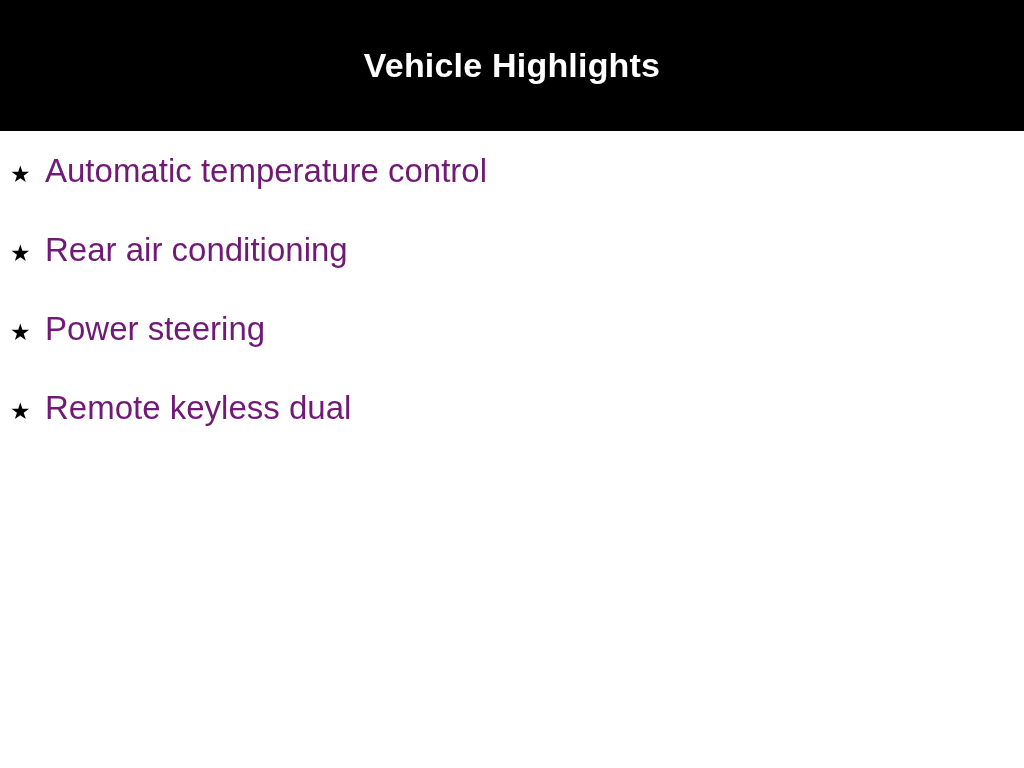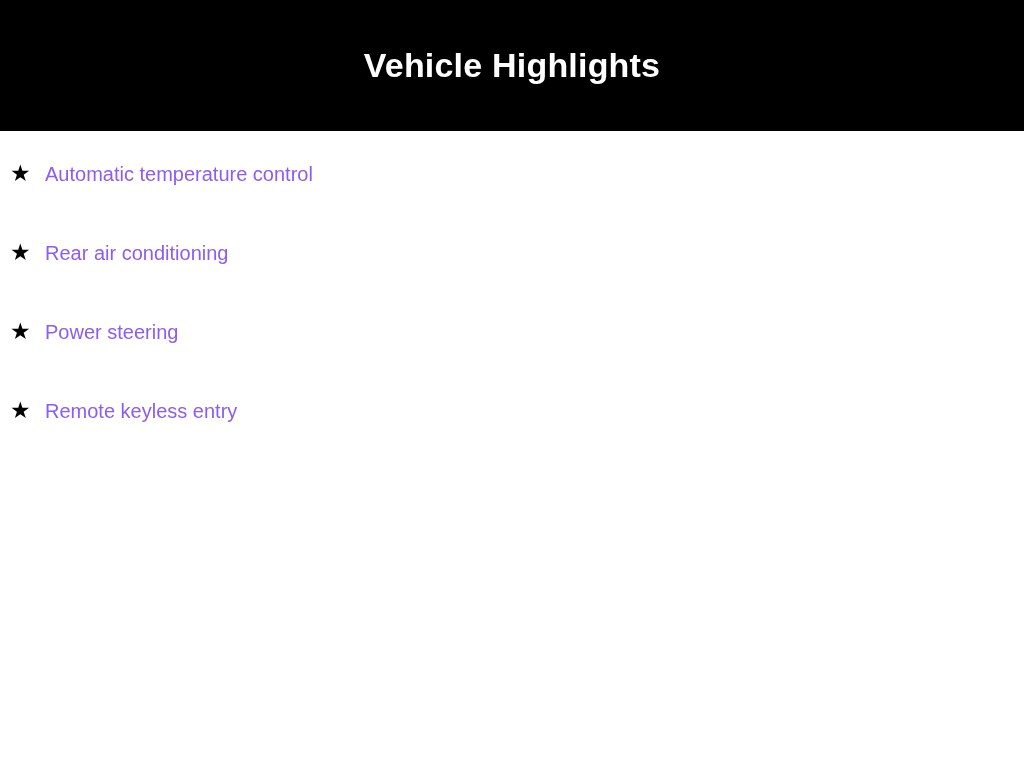--- a/index.html
+++ b/index.html
@@ -41,22 +41,22 @@
     color: #000000;
   }
   .star-icon {
     display: inline-block;
     width: 35px;
     font-size: 23px;
     font-family: "DejaVu Sans", "Liberation Sans", sans-serif;
     color: #000000;
   }
   .item-label {
-    font-size: 20px;
-    color: #8b5cf6;
+    font-size: 33px;
+    color: #701a75;
   }
 </style>
 </head>
 <body>
 
 <div class="header-bar" style="background-color: rgb(0, 0, 0);">
   <div class="page-title" style="color: rgb(255, 255, 255);">Vehicle Highlights</div>
 </div>
 
 <ul class="highlights-list">
@@ -70,16 +70,16 @@
       <span class="star-icon">★</span><span class="item-label">Rear air conditioning</span>
     </li>
 
 
 
     <li class="highlight-item">
       <span class="star-icon">★</span><span class="item-label">Power steering</span>
     </li>
 
     <li class="highlight-item">
-      <span class="star-icon">★</span><span class="item-label">Remote keyless entry</span>
+      <span class="star-icon">★</span><span class="item-label">Remote keyless dual</span>
     </li>
 
   </ul>
 
 </body></html>

